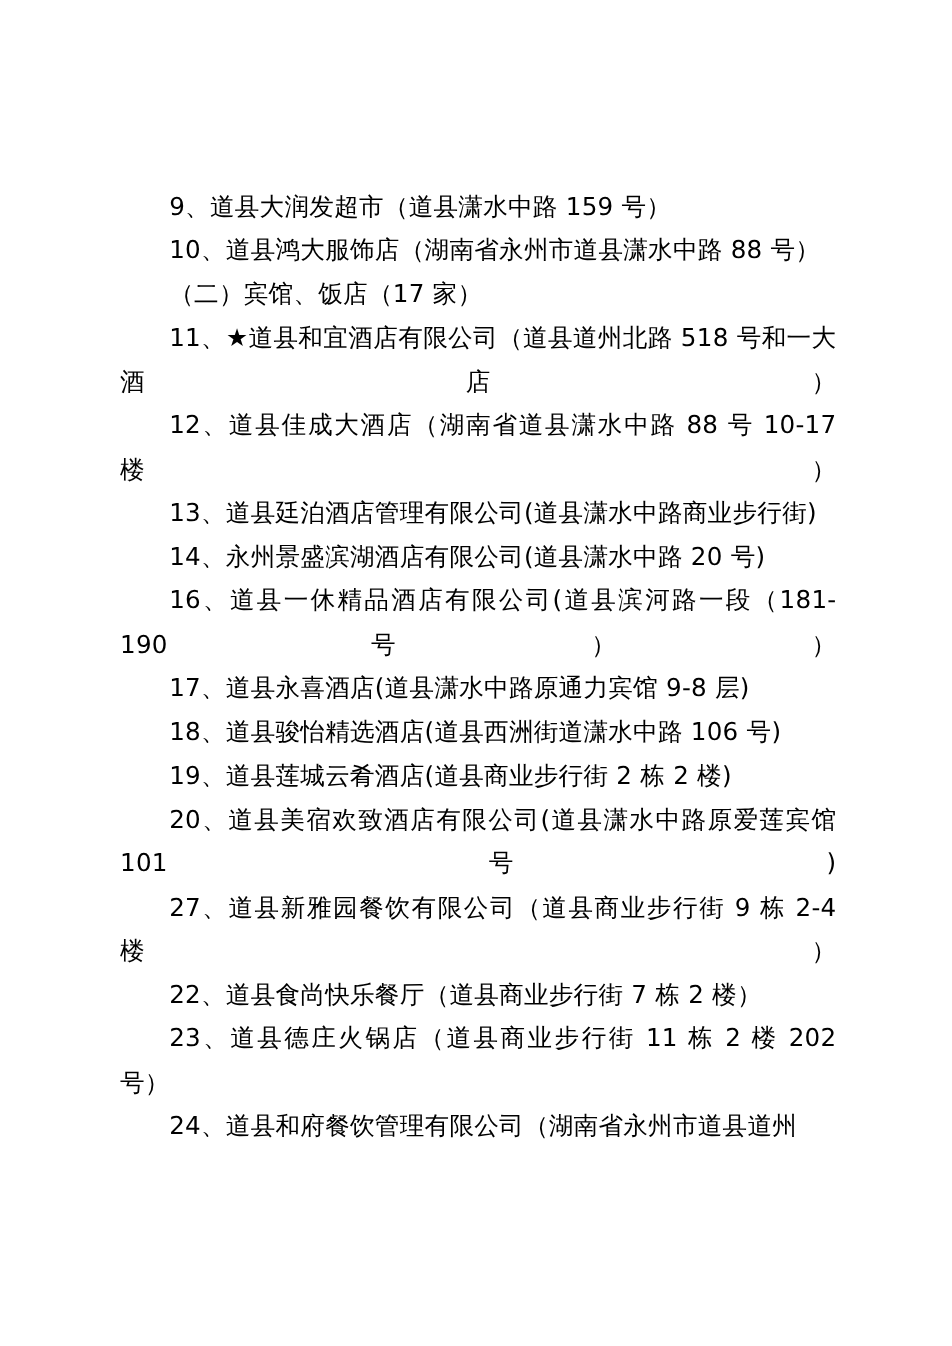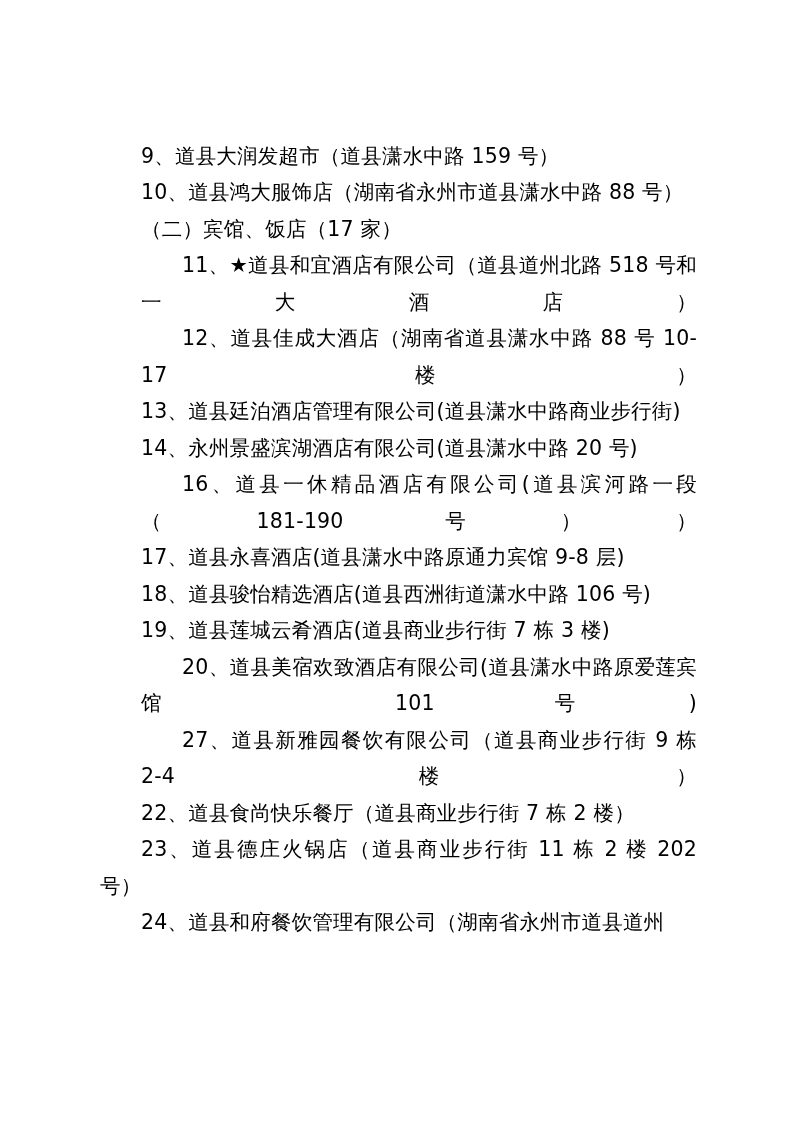--- a/index.html
+++ b/index.html
@@ -11,21 +11,21 @@
     width: 793px;
     height: 1122px;
     font-family: "DejaVu Sans", "Liberation Sans", sans-serif;
     color: #000000;
     position: relative;
     overflow: hidden;
   }
   .page {
     position: absolute;
     left: 0;
-    top: 0;
+    top: 16px;
     width: 793px;
     height: 820px;
     box-sizing: border-box;
     padding: 138px 96px 0 100px;
   }
   .doc-body {
     font-size: 20.5px;
     line-height: 1.78;
     letter-spacing: 0.2px;
   }
@@ -40,21 +40,20 @@
   p.heading {
     margin: 0;
     padding: 0;
     text-indent: 2em;
     font-weight: normal;
     white-space: pre-wrap;
   }
   p.justify-stretch {
     text-align: justify;
     text-align-last: justify;
-    margin-left: 41px;
   }
   .pad-bottom {
     height: 40px;
   }
 </style>
 </head>
 <body>
 
 <div class="page">
   <div class="doc-body">
@@ -62,21 +61,21 @@
     <p class="item">9、道县大润发超市（道县潇水中路 159 号）</p>
     <p class="item">10、道县鸿大服饰店（湖南省永州市道县潇水中路 88 号）</p>
     <p class="heading">（二）宾馆、饭店（17 家）</p>
     <p class="item justify-stretch">11、★道县和宜酒店有限公司（道县道州北路 518 号和一大酒店）</p>
     <p class="item justify-stretch">12、道县佳成大酒店（湖南省道县潇水中路 88 号 10-17 楼）</p>
     <p class="item">13、道县廷泊酒店管理有限公司(道县潇水中路商业步行街)</p>
     <p class="item">14、永州景盛滨湖酒店有限公司(道县潇水中路 20 号)</p>
     <p class="item justify-stretch">16、道县一休精品酒店有限公司(道县滨河路一段（181-190 号））</p>
     <p class="item">17、道县永喜酒店(道县潇水中路原通力宾馆 9-8 层)</p>
     <p class="item">18、道县骏怡精选酒店(道县西洲街道潇水中路 106 号)</p>
-    <p class="item">19、道县莲城云肴酒店(道县商业步行街 7 栋 3 楼)</p>
+    <p class="item">19、道县莲城云肴酒店(道县商业步行街 2 栋 2 楼)</p>
     <p class="item justify-stretch">20、道县美宿欢致酒店有限公司(道县潇水中路原爱莲宾馆 101 号)</p>
     <p class="item justify-stretch">27、道县新雅园餐饮有限公司（道县商业步行街 9 栋 2-4 楼）</p>
     <p class="item">22、道县食尚快乐餐厅（道县商业步行街 7 栋 2 楼）</p>
     <p class="item">23、道县德庄火锅店（道县商业步行街 11 栋 2 楼 202 号）</p>
     <p class="item">24、道县和府餐饮管理有限公司（湖南省永州市道县道州</p>
 
     <div class="pad-bottom"></div>
   </div>
 </div>
 

